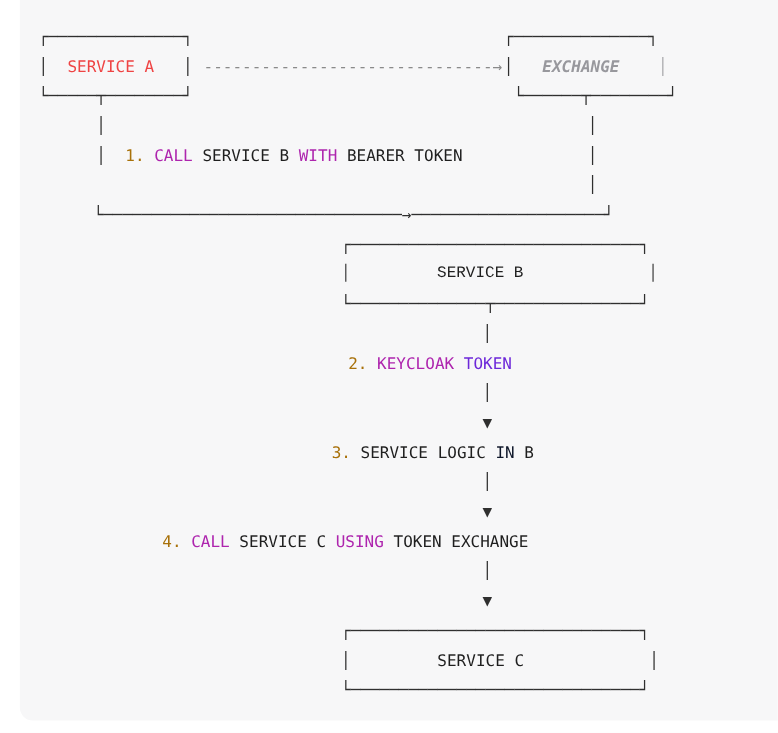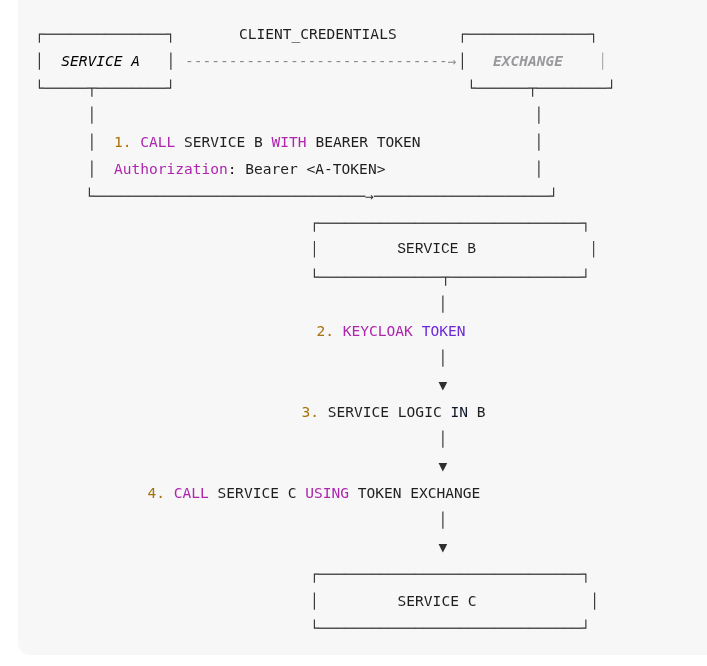--- a/index.html
+++ b/index.html
@@ -33,32 +33,30 @@
   .seg { white-space: pre; }
   .seg-kc { font-style: italic; font-weight: bold; }
 </style>
 </head>
 <body style="background: rgb(255, 255, 255);">
 
 <div class="page">
   <div class="panel" style="background: rgb(247, 247, 248);"></div>
   <div class="diagram" id="diagram">
       <div class="run" style="left: 35px; top: 19.5px;"><span class="seg seg-line" style="color: rgb(47, 47, 47);">┌──────────────┐</span></div>
-      <div class="run" style="left: 239px; top: 19.5px;"><span class="seg seg-plain" style="color: rgb(31, 31, 31);">CLIENT_CREDENTIALS</span></div>
       <div class="run" style="left: 458px; top: 19.5px;"><span class="seg seg-line" style="color: rgb(47, 47, 47);">┌──────────────┐</span></div>
-      <div class="run" style="left: 35px; top: 46.5px;"><span class="seg seg-line" style="color: rgb(47, 47, 47);">│</span><span class="seg seg-plain" style="color: #000000; font-style: italic;">  SERVICE A   </span><span class="seg seg-line" style="color: rgb(47, 47, 47);">│</span></div>
+      <div class="run" style="left: 35px; top: 46.5px;"><span class="seg seg-line" style="color: rgb(47, 47, 47);">│</span><span class="seg seg-plain" style="color: #ef4444;">  SERVICE A   </span><span class="seg seg-line" style="color: rgb(47, 47, 47);">│</span></div>
       <div class="run" style="left: 185px; top: 46.5px;"><span class="seg seg-muted" style="color: rgb(138, 138, 138);">------------------------------→</span></div>
       <div class="run" style="left: 458px; top: 46.5px;"><span class="seg seg-line" style="color: rgb(47, 47, 47);">│</span><span class="seg seg-kc" style="color: rgb(152, 152, 157);">   EXCHANGE    </span><span class="seg seg-mutedbar" style="color: rgb(170, 170, 174);">│</span></div>
       <div class="run" style="left: 35px; top: 73.5px;"><span class="seg seg-line" style="color: rgb(47, 47, 47);">└─────┬────────┘</span></div>
       <div class="run" style="left: 467px; top: 73.5px;"><span class="seg seg-line" style="color: rgb(47, 47, 47);">└──────┬────────┘</span></div>
       <div class="run" style="left: 87.6px; top: 100.5px;"><span class="seg seg-line" style="color: rgb(47, 47, 47);">│</span></div>
       <div class="run" style="left: 534.4px; top: 100.5px;"><span class="seg seg-line" style="color: rgb(47, 47, 47);">│</span></div>
       <div class="run" style="left: 87.6px; top: 127.5px;"><span class="seg seg-line" style="color: rgb(47, 47, 47);">│</span><span class="seg seg-plain" style="color: rgb(31, 31, 31);">  </span><span class="seg seg-num" style="color: rgb(168, 113, 10);">1.</span><span class="seg seg-plain" style="color: rgb(31, 31, 31);"> </span><span class="seg seg-kw" style="color: rgb(174, 37, 174);">CALL</span><span class="seg seg-plain" style="color: rgb(31, 31, 31);"> SERVICE B </span><span class="seg seg-kw" style="color: rgb(174, 37, 174);">WITH</span><span class="seg seg-plain" style="color: rgb(31, 31, 31);"> BEARER TOKEN</span></div>
       <div class="run" style="left: 534.4px; top: 127.5px;"><span class="seg seg-line" style="color: rgb(47, 47, 47);">│</span></div>
-      <div class="run" style="left: 87.6px; top: 154.5px;"><span class="seg seg-line" style="color: rgb(47, 47, 47);">│</span><span class="seg seg-plain" style="color: rgb(31, 31, 31);">  </span><span class="seg seg-kw" style="color: rgb(174, 37, 174);">Authorization</span><span class="seg seg-plain" style="color: rgb(31, 31, 31);">: Bearer &lt;A-TOKEN&gt;</span></div>
       <div class="run" style="left: 534.4px; top: 154.5px;"><span class="seg seg-line" style="color: rgb(47, 47, 47);">│</span></div>
       <div class="run" style="left: 85px; top: 181.5px;"><span class="seg seg-line" style="color: rgb(47, 47, 47);">└───────────────────────────────→────────────────────┘</span></div>
       <div class="run" style="left: 310px; top: 208.5px;"><span class="seg seg-line" style="color: rgb(47, 47, 47);">┌──────────────────────────────┐</span></div>
       <div class="run" style="left: 310px; top: 235.5px; font-family: Liberation Mono, monospace;"><span class="seg seg-line" style="color: rgb(47, 47, 47);">│</span><span class="seg seg-plain" style="color: rgb(31, 31, 31);">         SERVICE B             </span><span class="seg seg-line" style="color: rgb(47, 47, 47);">│</span></div>
       <div class="run" style="left: 310px; top: 262.5px;"><span class="seg seg-line" style="color: rgb(47, 47, 47);">└──────────────┬───────────────┘</span></div>
       <div class="run" style="left: 438.6px; top: 289.5px;"><span class="seg seg-line" style="color: rgb(47, 47, 47);">│</span></div>
       <div class="run" style="left: 316.5px; top: 316.5px;"><span class="seg seg-num" style="color: rgb(168, 113, 10);">2.</span><span class="seg seg-plain" style="color: rgb(31, 31, 31);"> </span><span class="seg seg-kw" style="color: rgb(174, 37, 174);">KEYCLOAK</span><span class="seg seg-plain" style="color: #6d28d9;"> TOKEN</span></div>
       <div class="run" style="left: 438.6px; top: 343.5px;"><span class="seg seg-line" style="color: rgb(47, 47, 47);">│</span></div>
       <div class="run" style="left: 438.6px; top: 370.5px;"><span class="seg seg-line" style="color: rgb(47, 47, 47);">▼</span></div>
       <div class="run" style="left: 301.5px; top: 397.5px;"><span class="seg seg-num" style="color: rgb(168, 113, 10);">3.</span><span class="seg seg-plain" style="color: rgb(31, 31, 31);"> SERVICE LOGIC </span><span class="seg seg-kw" style="color: #0f172a;">IN</span><span class="seg seg-plain" style="color: rgb(31, 31, 31);"> B</span></div>

